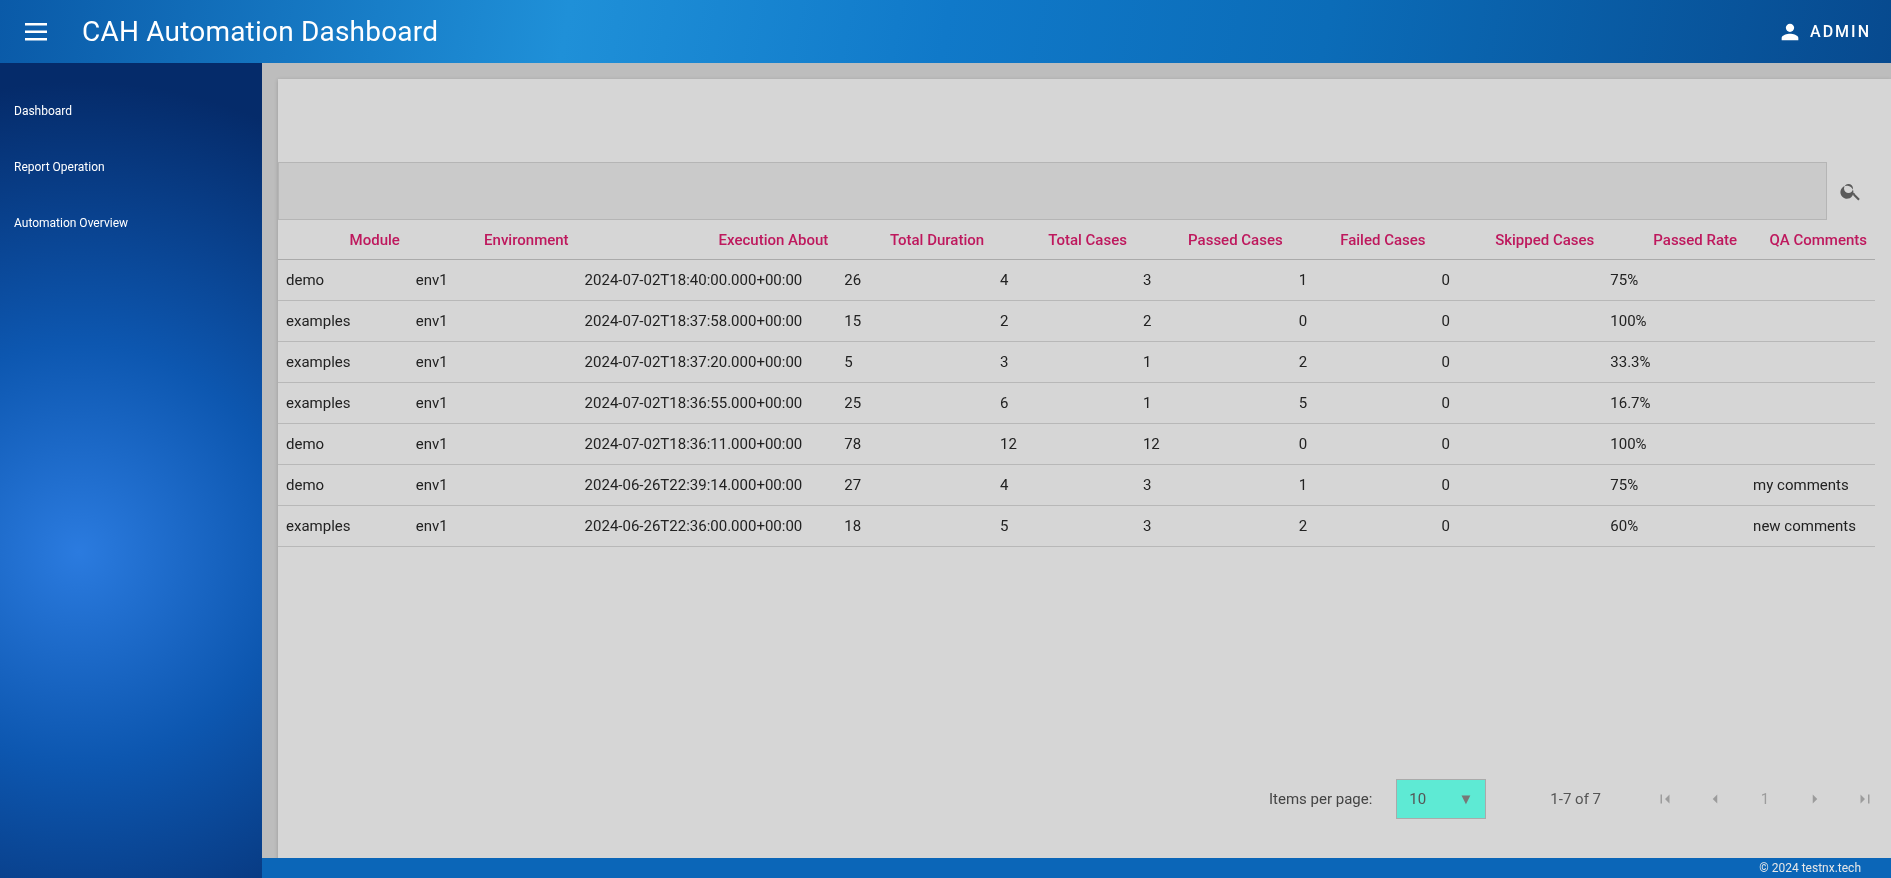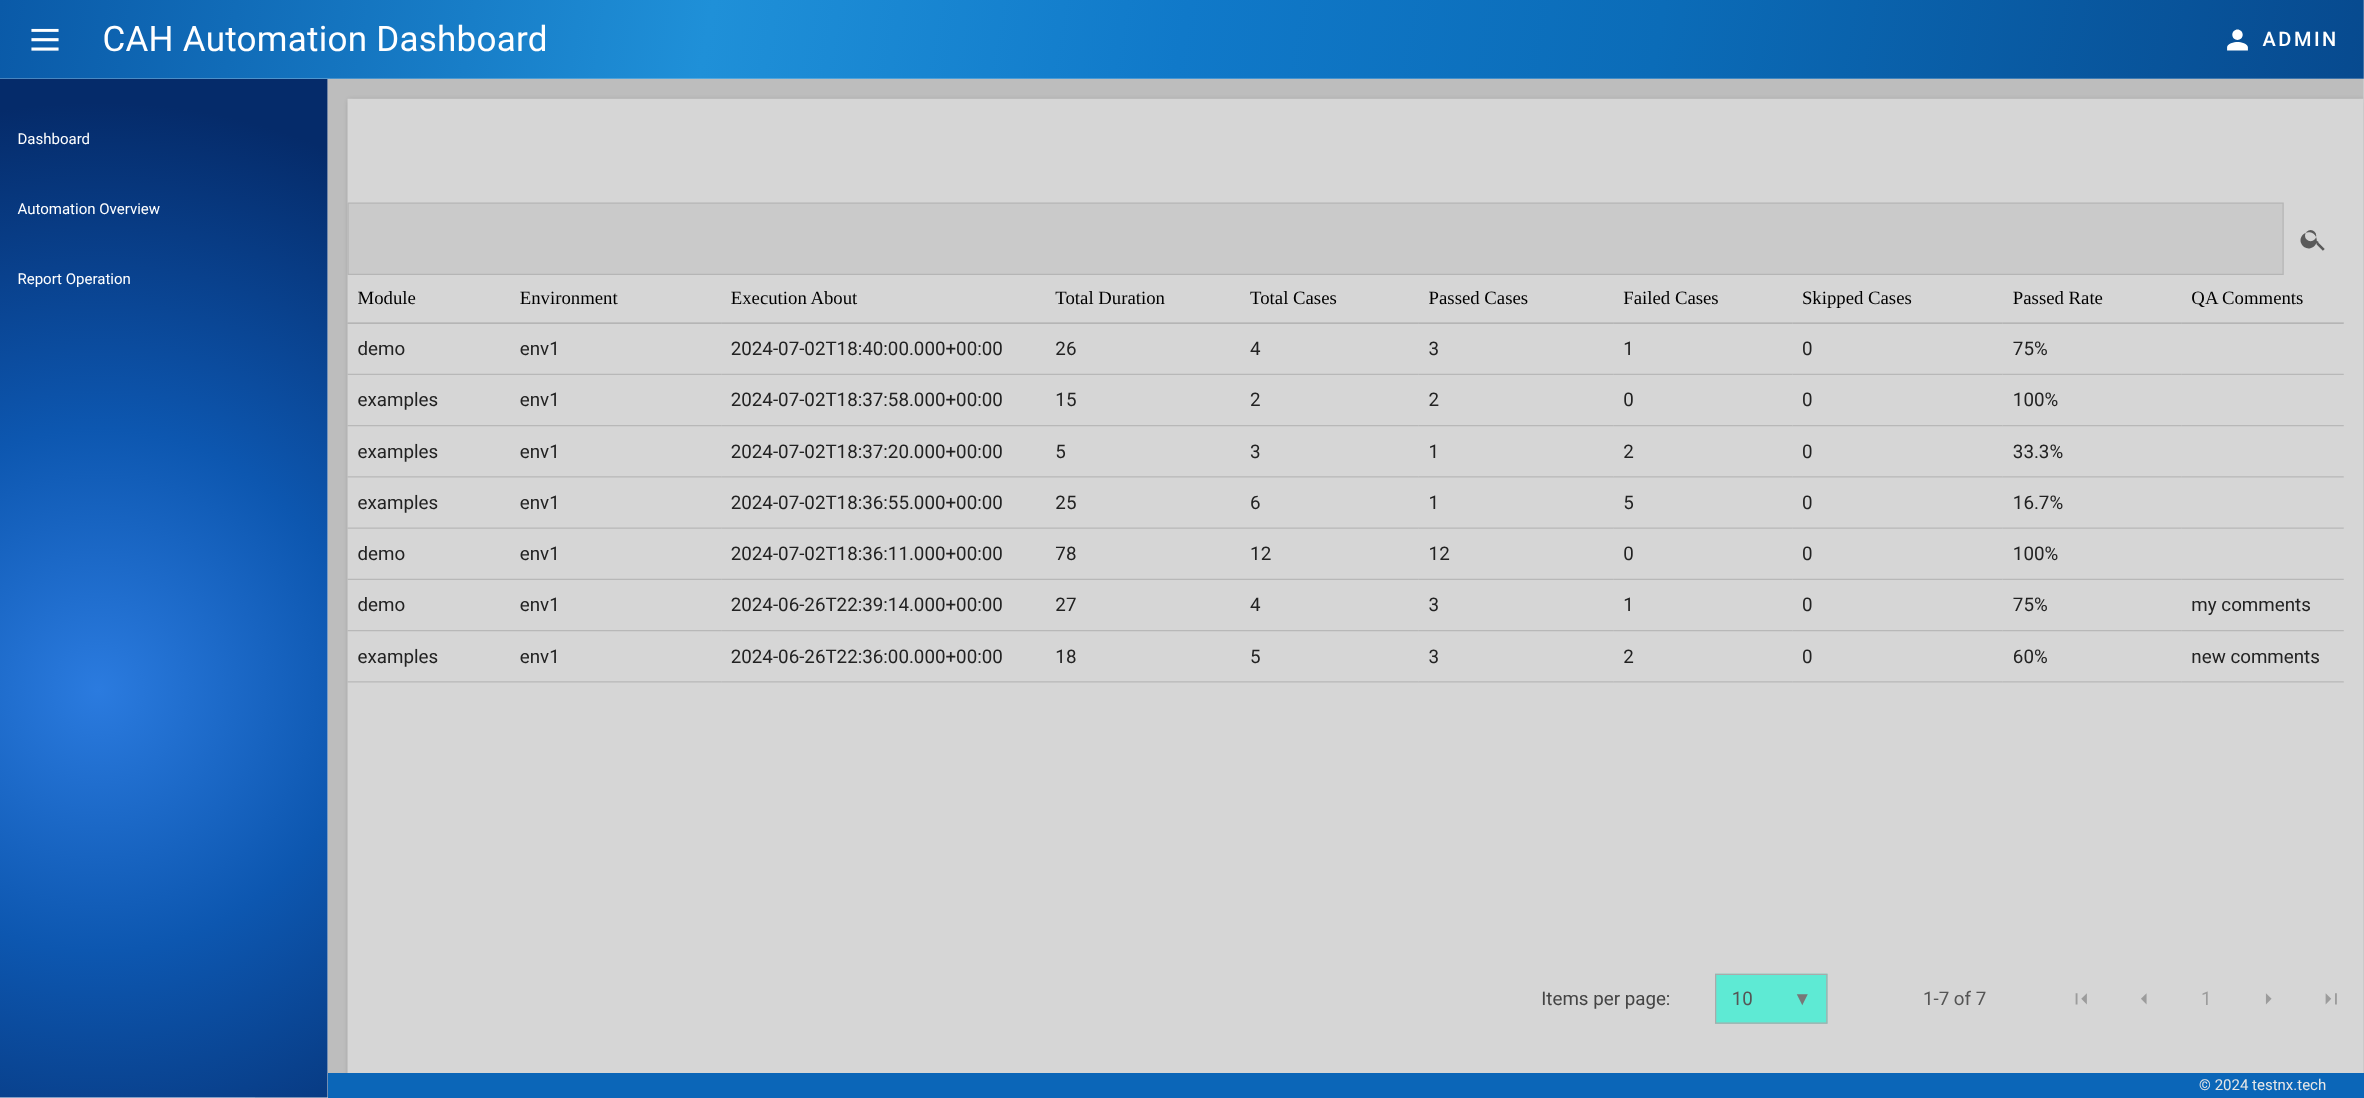--- a/index.html
+++ b/index.html
@@ -42,41 +42,40 @@
   }
   .searchbar {
     flex:1; height:58px; background:#cacaca; border:1px solid rgba(0,0,0,.1);
   }
   .search-icon-box { width:48px; display:flex; align-items:center; justify-content:center; height:58px; cursor:pointer;}
 
   
   .table-wrap { position:absolute; left:0; right:16px; top:142px; bottom: 80px; }
   table { width:100%; border-collapse: collapse; font-size: 15px; color:#222; }
   thead th {
-    text-align:left; font-weight:500; color:#000000; padding: 10px 8px;
+    text-align:right; font-weight:500; color:#be185d; padding: 10px 8px;
     border-bottom: 1px solid #aaa;
-    font-family: Liberation Serif, serif;
   }
   tbody td { padding: 11px 8px; border-bottom: 1px solid #b8b8b8; vertical-align: middle; }
   tbody tr:nth-child(odd) td {}
   .col-module { width: 100px;}
   .col-env { width: 130px;}
   .col-exec { width: 200px;}
   .col-dur { width: 120px;}
   .col-total { width: 110px;}
   .col-pass { width: 120px;}
   .col-fail { width: 110px;}
   .col-skip { width: 130px;}
   .col-rate { width: 110px;}
   .col-comm { width: 100px;}
 
   
   .pagination {
     position:absolute; right:16px; bottom: 35px; height:56px; display:flex; align-items:center;
-    gap: 36px; color:#555; font-size:15px;
+    gap: 24px; color:#555; font-size:15px;
   }
   .items-label { color:#444; }
   .page-size {
     width: 90px; height:40px; border:1px solid #aaa; background:#5eead4;
     display:flex; align-items:center; padding:0 12px; justify-content:space-between; cursor:pointer;
   }
   .page-size .chev { color:#777; }
   .page-range { margin: 0 20px 0 40px;}
   .pg-btns { display:flex; gap: 30px; margin-left: 10px;}
   .pg-btn { width:20px; height:20px; display:flex; align-items:center; justify-content:center; color:#9c9c9c; cursor:pointer;}
@@ -112,22 +111,22 @@
   <div class="user-area">
     <svg width="20" height="20" viewBox="0 0 24 24">
         <path class="ico-white" d="M12 12c2.7 0 5-2.3 5-5s-2.3-5-5-5-5 2.3-5 5 2.3 5 5 5zm0 2c-3.3 0-10 1.7-10 5v3h20v-3c0-3.3-6.7-5-10-5z"></path>
       </svg>
     <span>ADMIN</span>
   </div>
 </div>
 
 <div class="sidebar">
   <div class="nav-item"><span>Dashboard</span></div>
+  <div class="nav-item"><span>Report Operation</span></div>
   <div class="nav-item"><span>Automation Overview</span></div>
-  <div class="nav-item"><span>Report Operation</span></div>
 </div>
 
 <div class="main">
   <div class="card">
 
     <div class="searchbar-row">
       <div class="searchbar"></div>
       <div class="search-icon-box">
         <svg width="24" height="24" viewBox="0 0 24 24">
             <path class="ico-gray" d="M15.5 14h-.8l-.3-.3A6.5 6.5 0 1 0 14 15.5l.3.3v.8l5 5 1.5-1.5-5-5zm-6 0A4.5 4.5 0 1 1 14 9.5 4.5 4.5 0 0 1 9.5 14z"></path>

